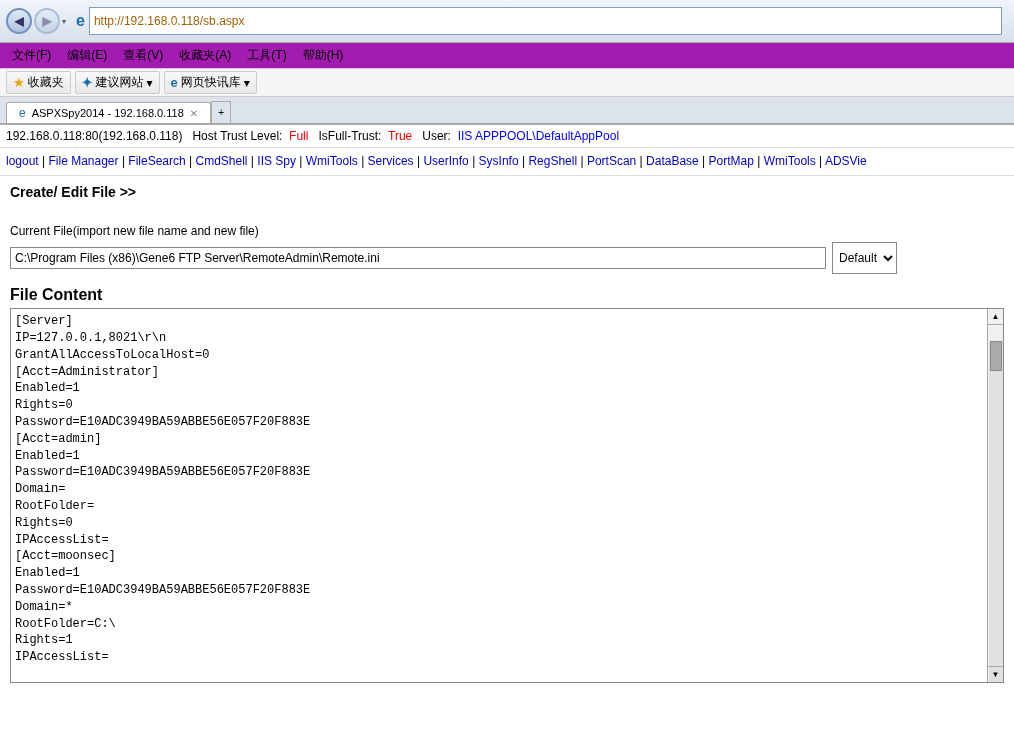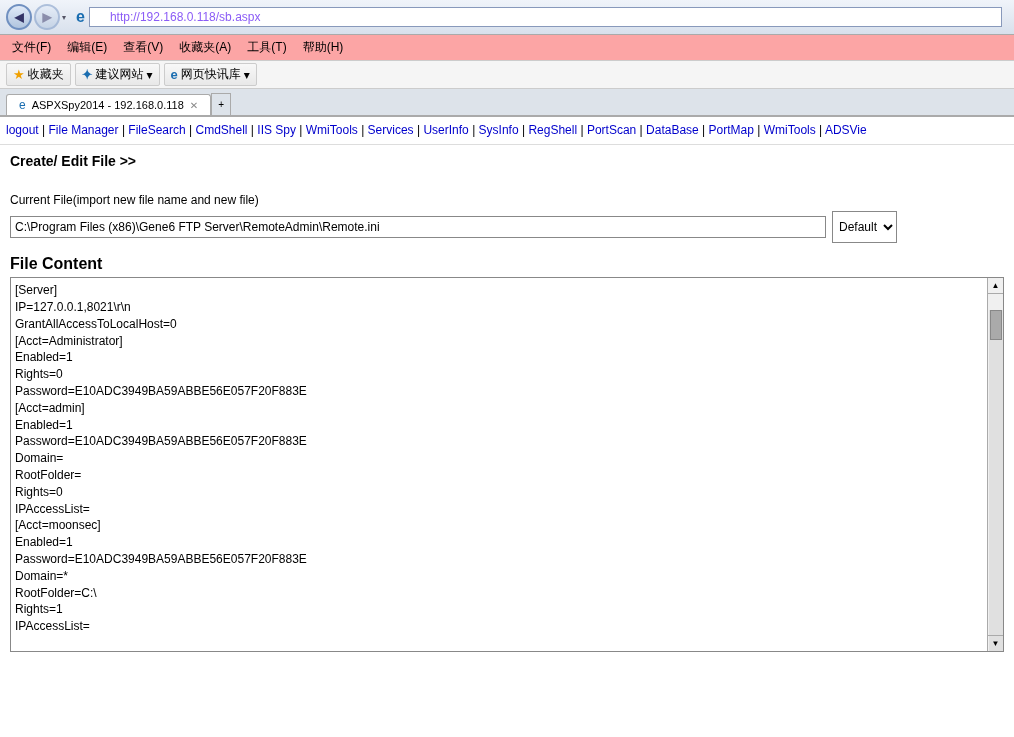--- a/index.html
+++ b/index.html
@@ -5,22 +5,22 @@
     * { margin: 0; padding: 0; box-sizing: border-box; }
     body { font-family: 'Segoe UI', Tahoma, Arial, sans-serif; font-size: 12px; background: #fff; overflow-x: hidden; }
 
     
     .browser-chrome { background: #dde3ea; border-bottom: 1px solid #aaa; }
     .title-bar { background: linear-gradient(to bottom, #f0f4fa, #d8e0ec); padding: 4px 6px; display: flex; align-items: center; gap: 4px; border-bottom: 1px solid #aaa; }
     .nav-buttons { display: flex; gap: 2px; align-items: center; }
     .nav-btn-round { width: 26px; height: 26px; background: linear-gradient(to bottom, #e0eaf8, #b0c4de); border: 2px solid #7090c0; border-radius: 50%; cursor: pointer; display: flex; align-items: center; justify-content: center; font-size: 12px; color: #336; font-weight: bold; }
     .dropdown-arrow { font-size: 8px; color: #556; }
     .address-bar-row { display: flex; align-items: center; padding: 3px 6px; gap: 4px; }
-    .address-input { flex: 1; height: 20px; border: 1px solid #8899bb; padding: 1px 20px; font-size: 12px; background: #fff; color: #8b5cf6; }
-    .menu-bar { display: flex; gap: 0; padding: 2px 4px; background: #fca5a5; border-bottom: 1px solid #ccc; }
+    .address-input { flex: 1; height: 28px; border: 1px solid #8899bb; padding: 1px 4px; font-size: 12px; background: #fff; color: #a16207; }
+    .menu-bar { display: flex; gap: 0; padding: 2px 4px; background: #a21caf; border-bottom: 1px solid #ccc; }
     .menu-item { padding: 2px 8px; font-size: 12px; cursor: pointer; color: #000; }
     .favorites-bar { display: flex; align-items: center; gap: 4px; padding: 2px 6px; background: #f5f5f5; border-bottom: 1px solid #ccc; }
     .fav-btn { display: flex; align-items: center; gap: 3px; padding: 2px 6px; font-size: 12px; cursor: pointer; background: linear-gradient(to bottom, #f8f8f8, #e8e8e8); border: 1px solid #ccc; border-radius: 2px; }
     .fav-star { color: #f0a000; font-size: 13px; }
     .fav-blue-e { color: #1a6db0; font-weight: bold; font-size: 13px; }
 
     
     .tab-bar { display: flex; align-items: flex-end; padding: 4px 6px 0; background: #dde3ea; border-bottom: 1px solid #aaa; }
     .tab { background: #fff; border: 1px solid #aaa; border-bottom: none; padding: 3px 12px; font-size: 11px; cursor: pointer; display: flex; align-items: center; gap: 6px; border-radius: 3px 3px 0 0; }
     .tab-close { font-size: 10px; color: #888; }
@@ -41,21 +41,21 @@
     
     .main-content { padding: 8px 10px; }
     .page-title { font-size: 14px; font-weight: bold; color: #000; margin-bottom: 24px; }
     .form-label { font-size: 12px; margin-bottom: 4px; color: #000; }
     .file-path-row { display: flex; align-items: center; gap: 6px; margin-bottom: 12px; }
     .file-path-input { width: 816px; height: 22px; border: 1px solid #888; padding: 2px 4px; font-size: 12px; }
     .select-default { height: 32px; font-size: 12px; border: 1px solid #888; background: #fff; padding: 1px 2px; }
 
     .file-content-label { font-size: 16px; font-weight: bold; margin-bottom: 4px; color: #000; }
     .file-content-area-wrapper { position: relative; border: 1px solid #888; background: #fff; }
-    .file-content-textarea { width: 100%; height: 370px; border: none; padding: 4px; font-family: Liberation Sans, sans-serif; font-size: 12px; color: #000; resize: none; background: #fff; outline: none; line-height: 1.4; }
+    .file-content-textarea { width: 100%; height: 370px; border: none; padding: 4px; font-family: Liberation Mono, monospace; font-size: 12px; color: #000; resize: none; background: #fff; outline: none; line-height: 1.4; }
     .scrollbar-v { position: absolute; right: 0; top: 0; width: 16px; height: 100%; background: #f0f0f0; border-left: 1px solid #aaa; }
     .scrollbar-track { width: 14px; background: #e0e0e0; height: calc(100% - 32px); margin: 16px 1px; }
     .scrollbar-thumb { width: 12px; height: 30px; background: #aaa; border: 1px solid #888; margin: 1px; }
     .scrollbar-up { height: 16px; display: flex; align-items: center; justify-content: center; font-size: 8px; cursor: pointer; border-bottom: 1px solid #aaa; }
     .scrollbar-down { height: 16px; display: flex; align-items: center; justify-content: center; font-size: 8px; cursor: pointer; border-top: 1px solid #aaa; position: absolute; bottom: 0; width: 100%; }
   </style>
 </head>
 <body>
 
 <div class="browser-chrome">
@@ -103,20 +103,32 @@
       <span style="color:#1a6db0; font-size:12px;">e</span>
       <span>ASPXSpy2014 - 192.168.0.118</span>
       <span class="tab-close">✕</span>
     </div>
     <div style="width:20px; height:22px; background:#dde3ea; border:1px solid #aaa; border-bottom:none; display:flex; align-items:center; justify-content:center; cursor:pointer; font-size:10px;">+</div>
   </div>
 </div>
 
 <div class="page-content">
 
+  <div class="info-bar">
+    <span>192.168.0.118:80(192.168.0.118)</span>
+    &nbsp;
+    <span>Host Trust Level:</span>
+    &nbsp;<span class="red">Full</span>
+    &nbsp;
+    <span>IsFull-Trust:</span>
+    &nbsp;<span class="red">True</span>
+    &nbsp;
+    <span>User:</span>
+    &nbsp;<span class="blue">IIS APPPOOL\DefaultAppPool</span>
+  </div>
 
   <div class="nav-links">
     <a href="#">logout</a>
     <span class="sep"> | </span>
     <a href="#">File Manager</a>
     <span class="sep"> | </span>
     <a href="#">FileSearch</a>
     <span class="sep"> | </span>
     <a href="#">CmdShell</a>
     <span class="sep"> | </span>

